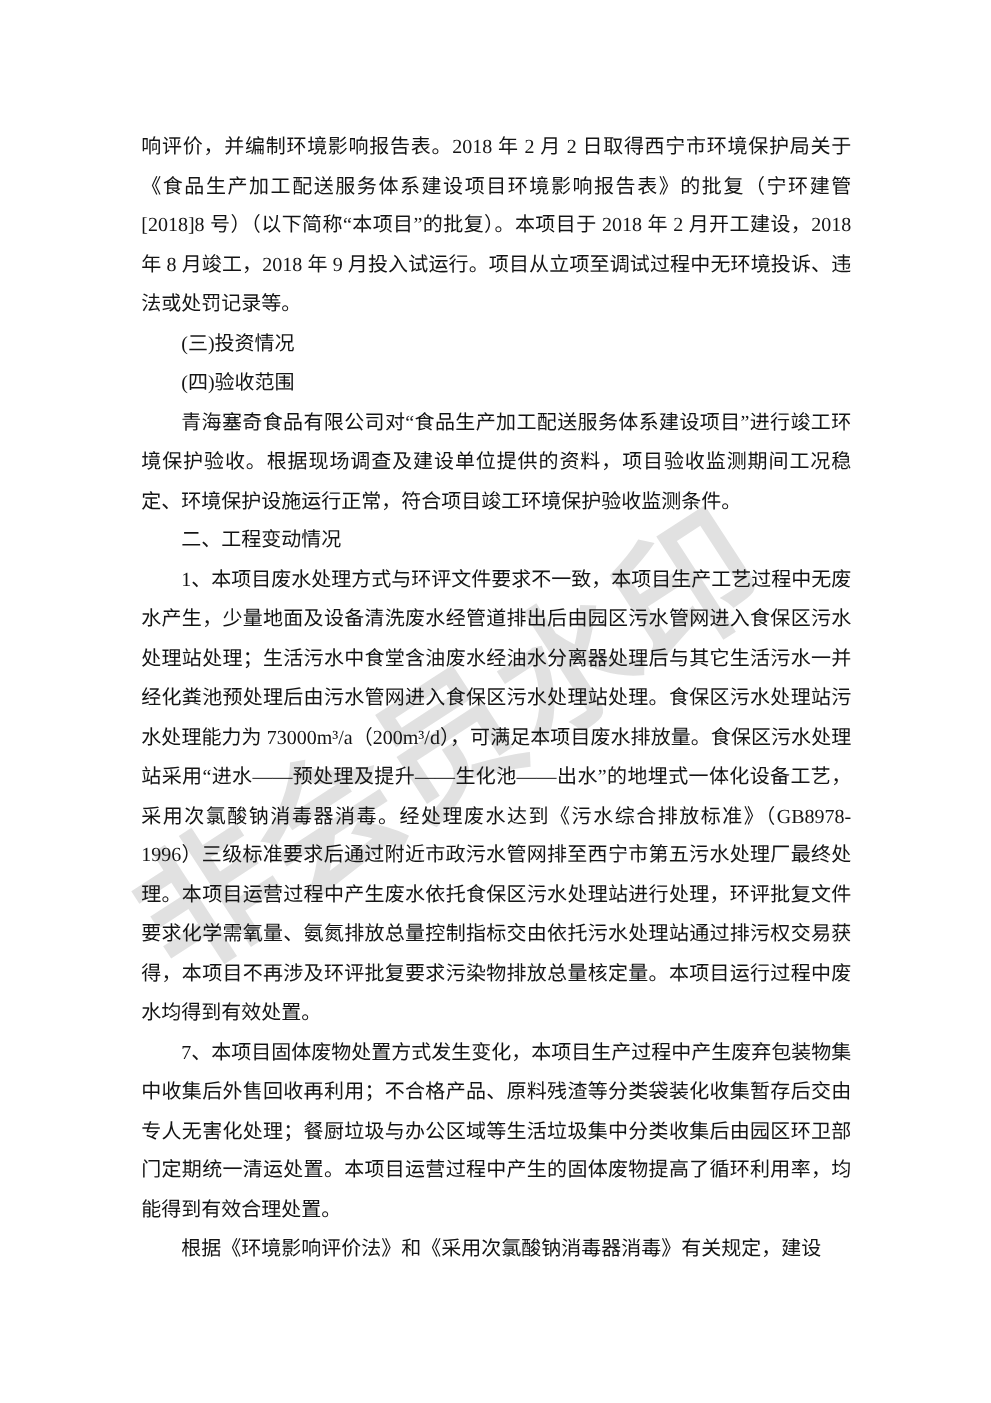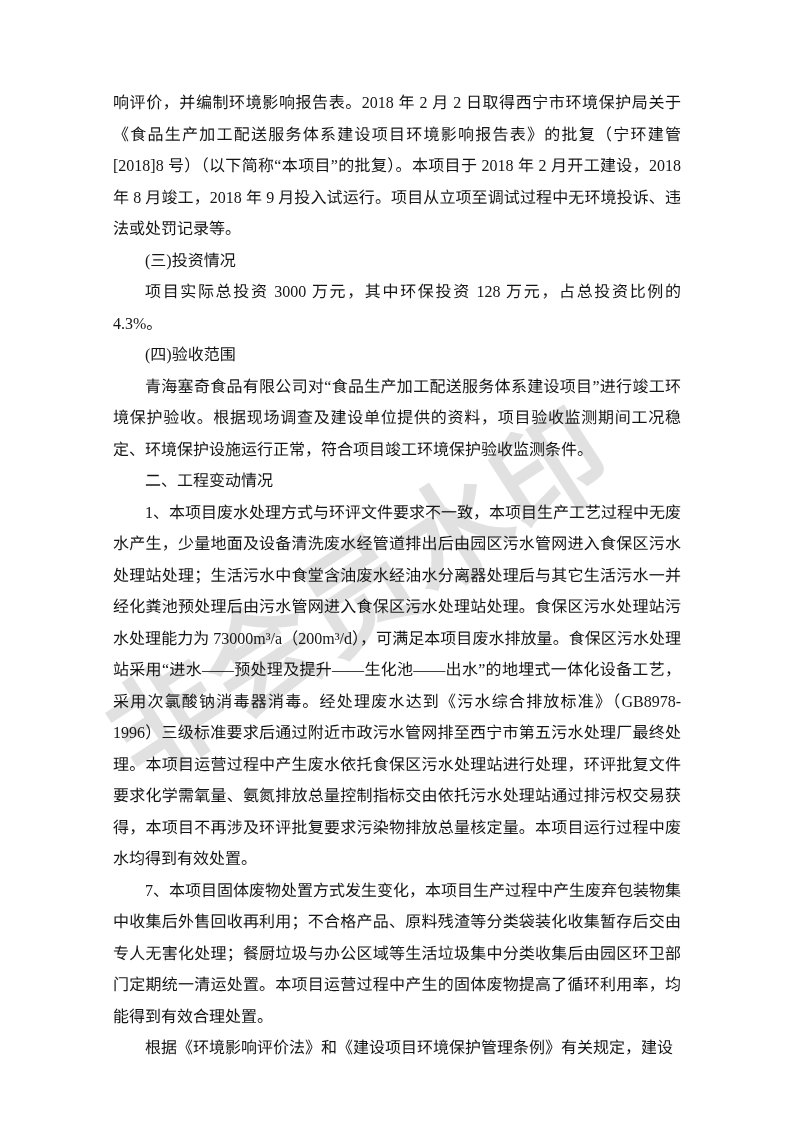--- a/index.html
+++ b/index.html
@@ -30,21 +30,21 @@
     color: rgba(120, 120, 120, 0.22);
     transform: rotate(-33deg);
     letter-spacing: 2px;
     white-space: nowrap;
     z-index: 0;
     user-select: none;
   }
   .content {
     position: absolute;
     left: 113px;
-    top: 87px;
+    top: 102px;
     width: 568px;
     font-size: 16px;
     line-height: 31.5px;
     text-align: justify;
     text-justify: inter-ideograph;
     z-index: 1;
   }
   .content p {
     margin: 0;
     padding: 0;
@@ -61,27 +61,26 @@
 <body>
 
 <div class="page">
   <div class="watermark">非会员水印</div>
 
   <div class="content">
     <p class="cont">响评价，并编制环境影响报告表。2018 年 2 月 2 日取得西宁市环境保护局关于《食品生产加工配送服务体系建设项目环境影响报告表》的批复（宁环建管[2018]8 号）（以下简称“本项目”的批复）。本项目于 2018 年 2 月开工建设，2018 年 8 月竣工，2018 年 9 月投入试运行。项目从立项至调试过程中无环境投诉、违法或处罚记录等。</p>
 
     <p class="heading">(三)投资情况</p>
 
-    <p class="body">项目实际总投资 3000 万元，其中环保投资 128 万元，占总投资比例的 4.3%。</p>
 
     <p class="heading">(四)验收范围</p>
 
     <p class="body">青海塞奇食品有限公司对“食品生产加工配送服务体系建设项目”进行竣工环境保护验收。根据现场调查及建设单位提供的资料，项目验收监测期间工况稳定、环境保护设施运行正常，符合项目竣工环境保护验收监测条件。</p>
 
     <p class="heading">二、工程变动情况</p>
 
     <p class="body">1、本项目废水处理方式与环评文件要求不一致，本项目生产工艺过程中无废水产生，少量地面及设备清洗废水经管道排出后由园区污水管网进入食保区污水处理站处理；生活污水中食堂含油废水经油水分离器处理后与其它生活污水一并经化粪池预处理后由污水管网进入食保区污水处理站处理。食保区污水处理站污水处理能力为 73000m³/a（200m³/d），可满足本项目废水排放量。食保区污水处理站采用“进水——预处理及提升——生化池——出水”的地埋式一体化设备工艺，采用次氯酸钠消毒器消毒。经处理废水达到《污水综合排放标准》（GB8978-1996）三级标准要求后通过附近市政污水管网排至西宁市第五污水处理厂最终处理。本项目运营过程中产生废水依托食保区污水处理站进行处理，环评批复文件要求化学需氧量、氨氮排放总量控制指标交由依托污水处理站通过排污权交易获得，本项目不再涉及环评批复要求污染物排放总量核定量。本项目运行过程中废水均得到有效处置。</p>
 
     <p class="body">7、本项目固体废物处置方式发生变化，本项目生产过程中产生废弃包装物集中收集后外售回收再利用；不合格产品、原料残渣等分类袋装化收集暂存后交由专人无害化处理；餐厨垃圾与办公区域等生活垃圾集中分类收集后由园区环卫部门定期统一清运处置。本项目运营过程中产生的固体废物提高了循环利用率，均能得到有效合理处置。</p>
 
-    <p class="body">根据《环境影响评价法》和《建设项目环境保护管理条例》有关规定，建设</p>
+    <p class="body">根据《环境影响评价法》和《采用次氯酸钠消毒器消毒》有关规定，建设</p>
   </div>
 </div>
 
 </body></html>

